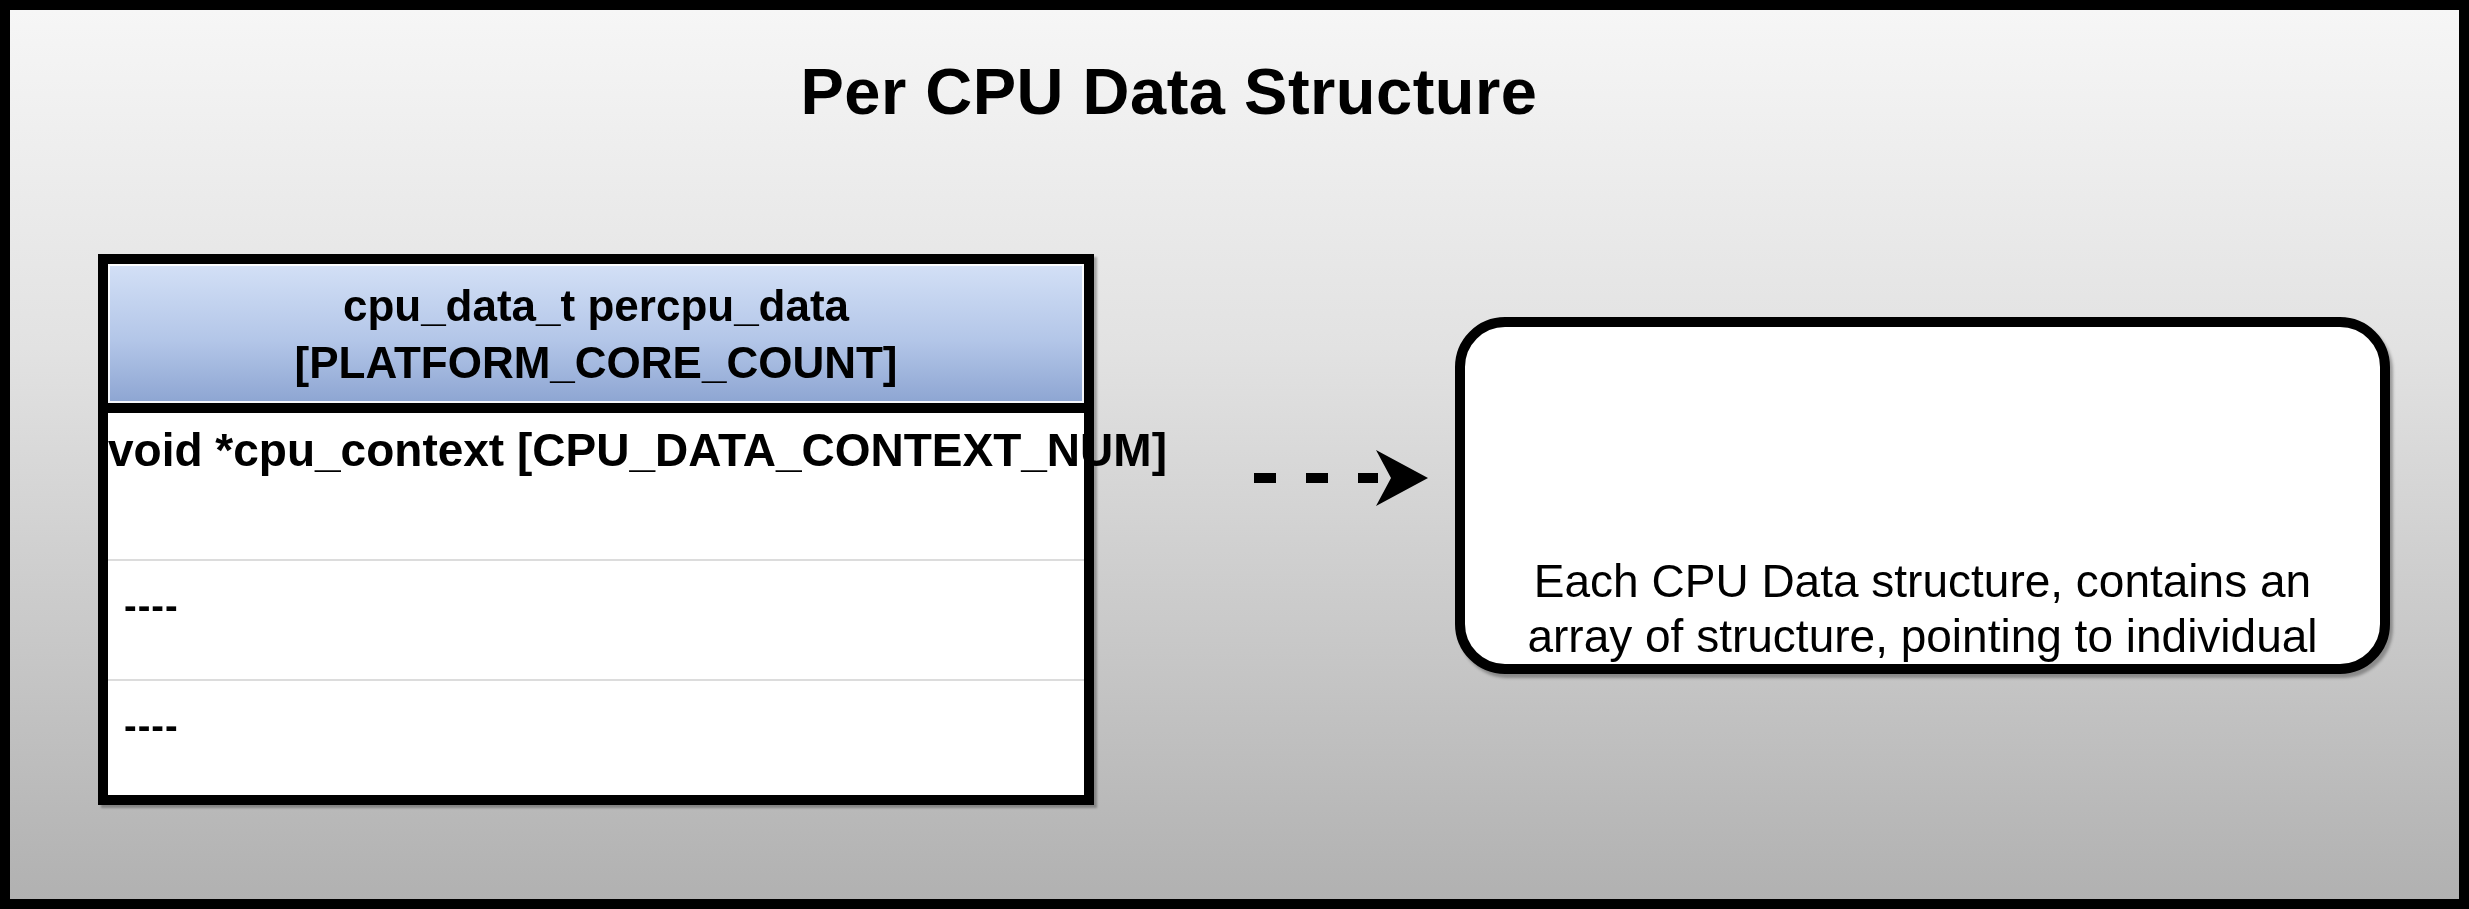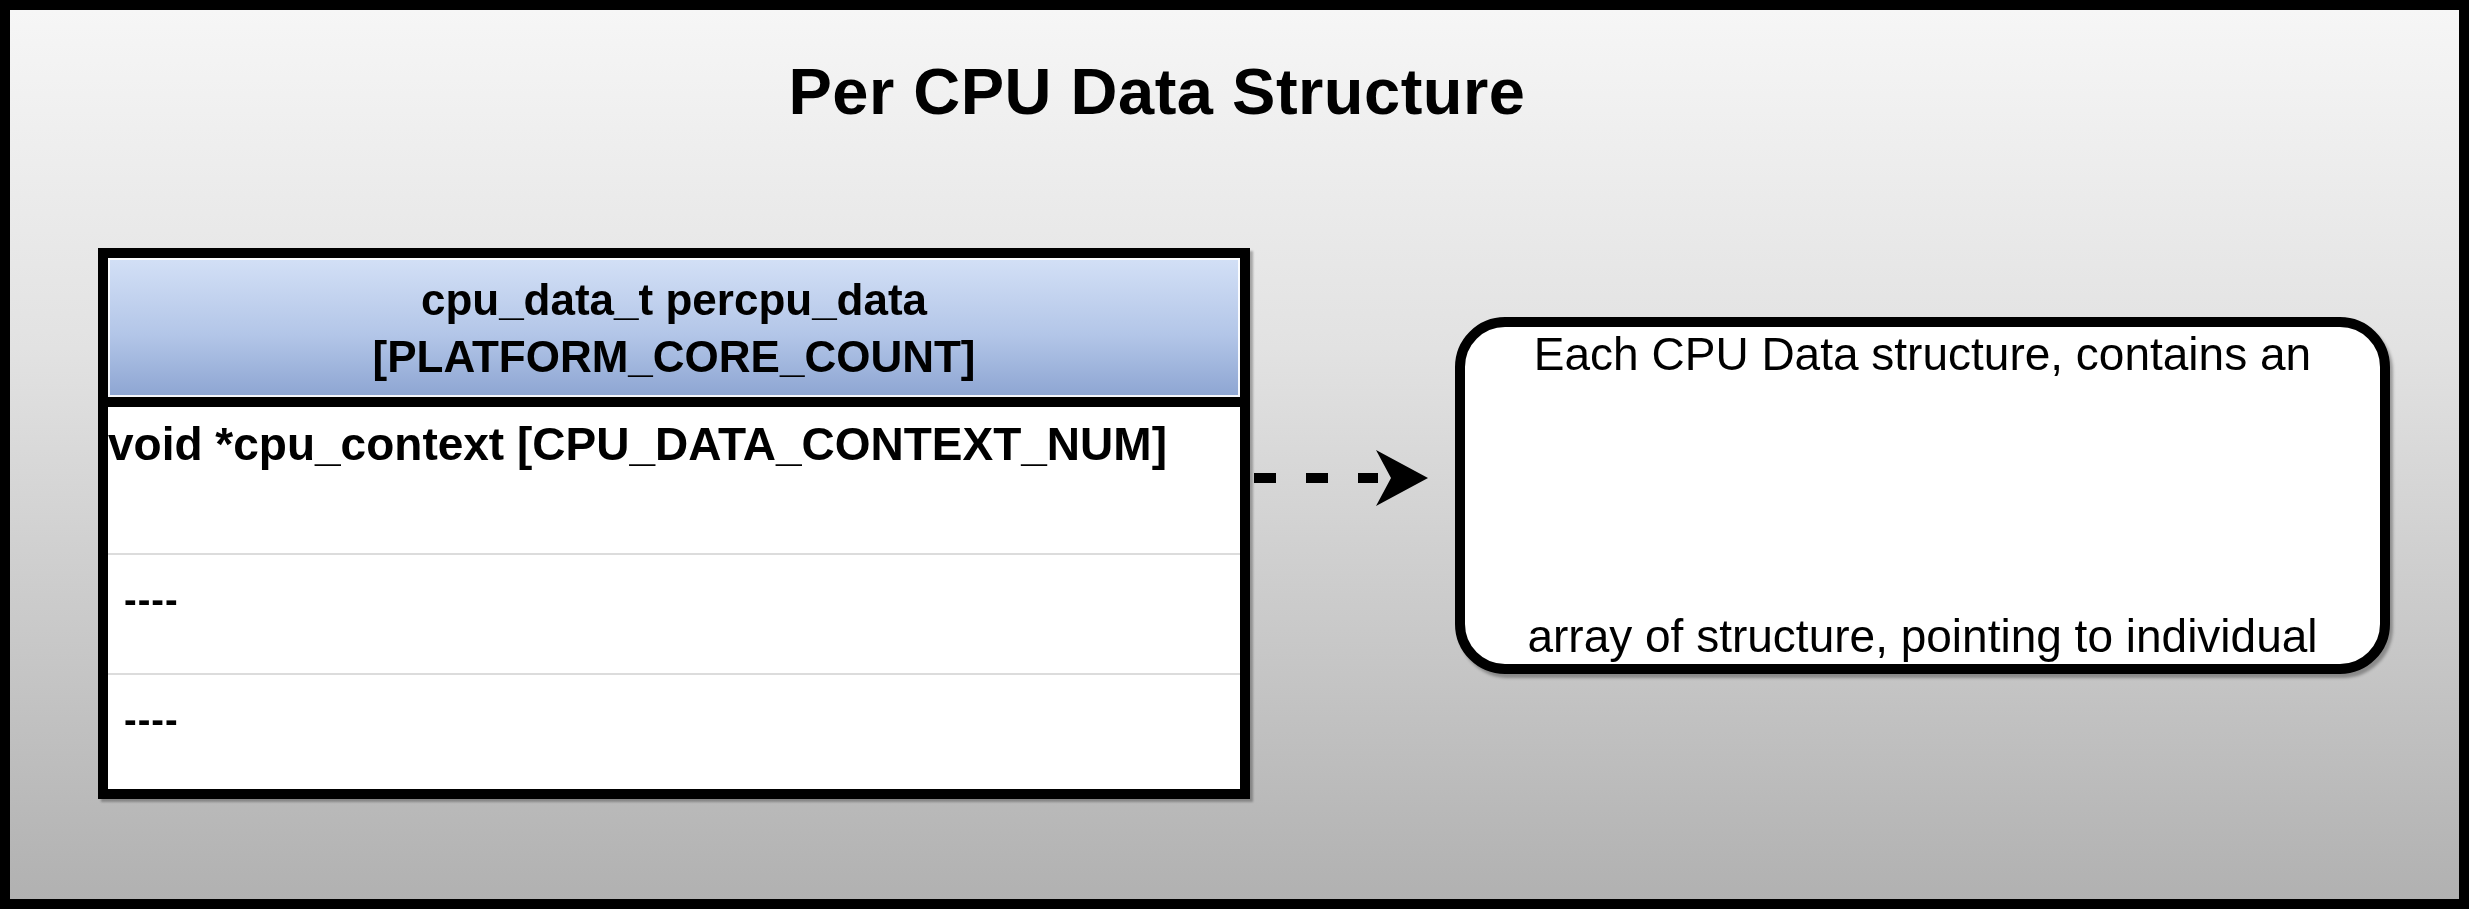--- a/index.html
+++ b/index.html
@@ -7,29 +7,29 @@
   #page {
     position:relative;
     width:2469px; height:909px;
     border:10px solid #000;
     background:linear-gradient(180deg, #f6f6f6 0%, #e2e2e2 38%, #b1b1b1 100%);
     font-family:"Liberation Sans", sans-serif;
     color:#000;
     overflow:hidden;
   }
   .title {
-    position:absolute; left:4px; top:44px; width:2286px;
+    position:absolute; left:16px; top:44px; width:2286px;
     text-align:center;
     font-size:65px; font-weight:bold;
     letter-spacing:0.5px;
   }
   
   .struct-table {
-    position:absolute; left:88px; top:238px;
-    width:1152px; height:551px;
+    position:absolute; left:88px; top:244px;
+    width:996px; height:551px;
     border:10px solid #000;
     background:#fff;
     box-shadow:3px 3px 2px rgba(0,0,0,0.28);
   }
   .struct-header {
     height:149px;
     border-bottom:10px solid #000;
     background:linear-gradient(180deg, #d3e0f6 0%, #b3c6e8 55%, #8da5d2 100%);
     box-shadow:inset 0 0 0 2px rgba(255,255,255,0.9);
     display:flex; flex-direction:column;
@@ -55,21 +55,21 @@
   .arrow-svg { position:absolute; left:1240px; top:430px; }
   
   .callout {
     position:absolute; left:1445px; top:307px;
     width:935px; height:357px;
     background:#fff;
     border:10px solid #000;
     border-radius:50px;
     box-shadow:3px 4px 3px rgba(0,0,0,0.3);
     display:flex; flex-direction:column;
-    justify-content:space-between; align-items:center;
+    justify-content:flex-end; align-items:center;
     font-size:46px; line-height:55px;
     text-align:center;
   }
 </style>
 </head>
 <body>
 
 <div id="page">
 
   <div class="title">Per CPU Data Structure</div>

